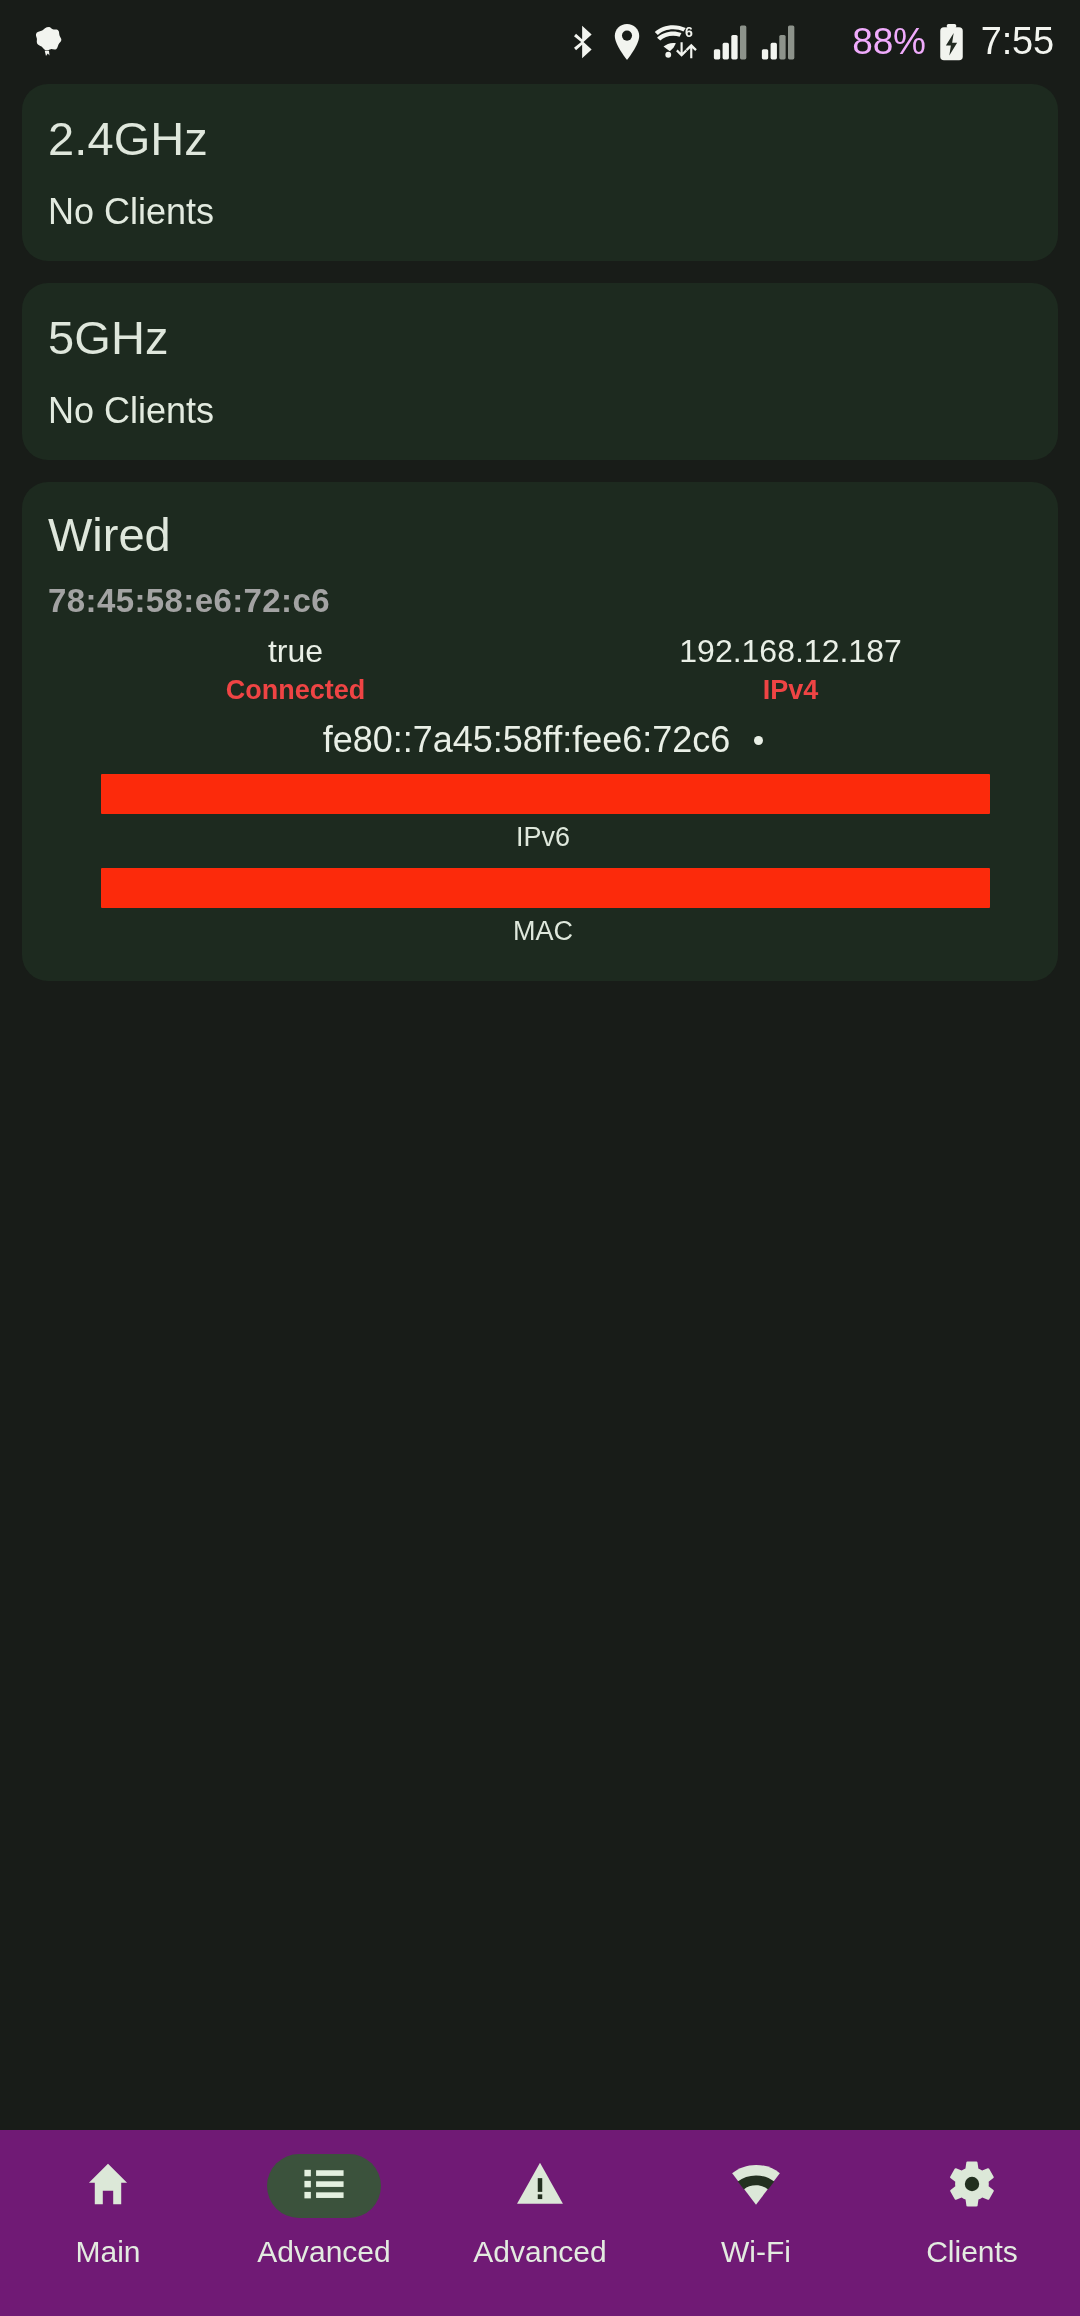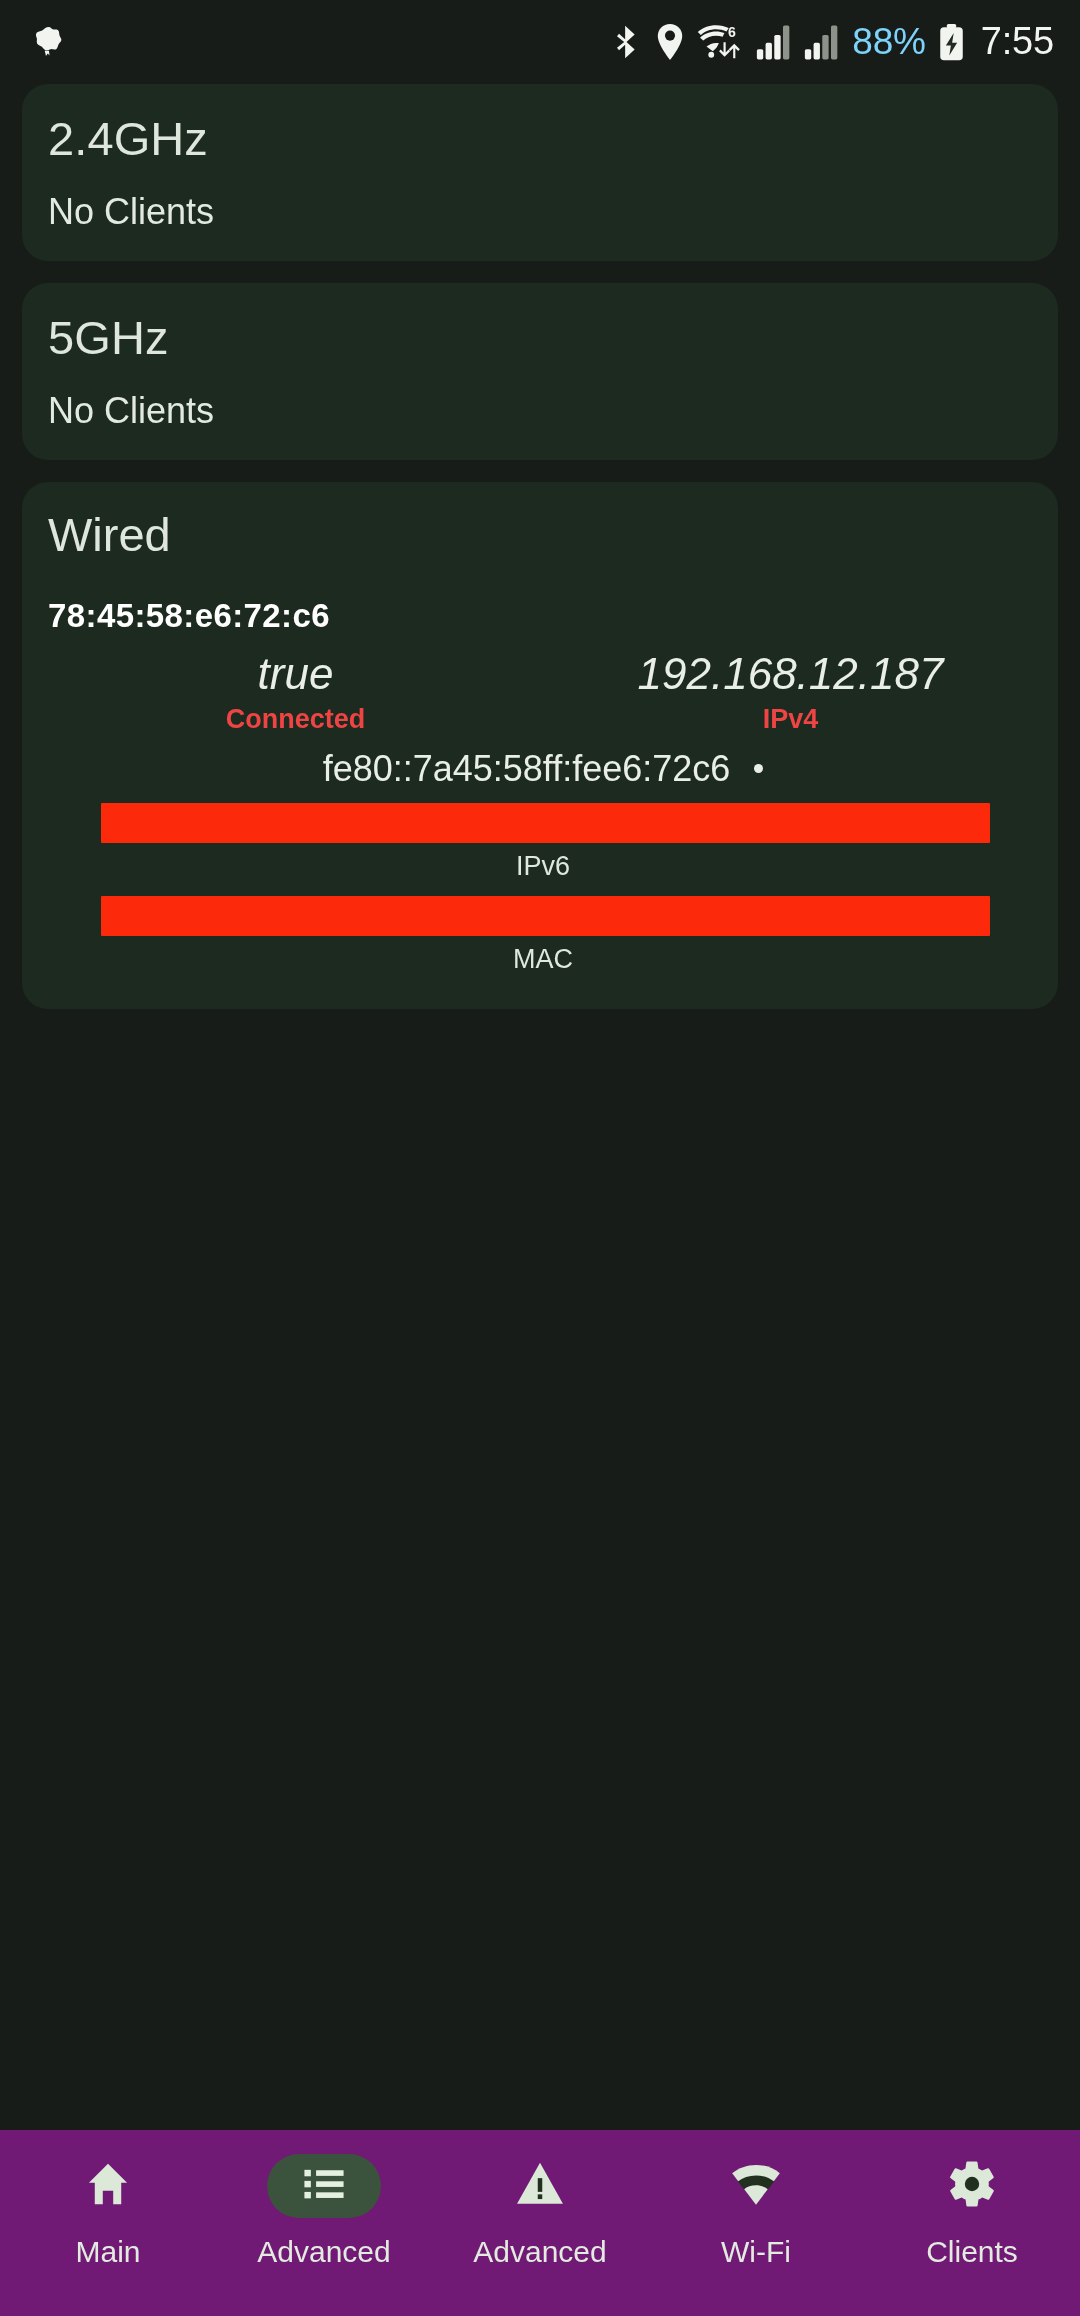--- a/index.html
+++ b/index.html
@@ -21,22 +21,22 @@
     height:84px;
     flex:0 0 84px;
     display:flex; align-items:center;
     padding:0 26px 0 30px;
     background:#181c18;
   }
   .sb-left { display:flex; align-items:center; }
   .sb-right { margin-left:auto; display:flex; align-items:center; gap:13px; }
   .sb-icon { display:flex; align-items:center; justify-content:center; }
   .sb-battpct {
-    color:#7dd3fc; font-size:37px; letter-spacing:-0.2px;
-    line-height:1; padding-bottom:2px;
+    color:#f0abfc; font-size:37px; letter-spacing:-0.2px;
+    line-height:1; padding-bottom:2px;margin-left:43px;
   }
   .sb-time {
     color:#f2f4ef; font-size:38px; letter-spacing:-0.2px;
     line-height:1; padding-bottom:2px; margin-left:4px;
   }
 
   
   .content {
     flex:1 1 auto;
     padding:0 22px;
@@ -63,35 +63,35 @@
     margin-top:30px;
     line-height:1.05;
   }
 
   
   .wired-card { padding:28px 20px 34px 26px; }
   .wired-title {
     color:#dfe7dc; font-size:47px; line-height:1.05;
   }
   .mac-head {
-    color:#ffffff;
+    color:#a3a3a3;
     font-size:33px;
     font-weight:bold;
-    margin-top:39px;
+    margin-top:24px;
     letter-spacing:0.4px;
     line-height:1.05;
   }
 
   .kv-row {
     display:flex;
     margin-top:16px;
   }
   .kv-cell { flex:1 1 50%; text-align:center; }
   .kv-val {
-    color:#e9efe6; font-size:44px; line-height:1.12;font-style:italic;
+    color:#e9efe6; font-size:32px; line-height:1.12;
   }
   .kv-lbl {
     color:#ef4444; font-size:27px; line-height:1.15; margin-top:5px;font-weight:bold;
   }
 
   .kv-full { margin-top:14px; text-align:center; }
   .v6-val {
     color:#e9efe6; font-size:36px; line-height:1.12;
     display:flex; align-items:center; justify-content:center; gap:24px;
   }

